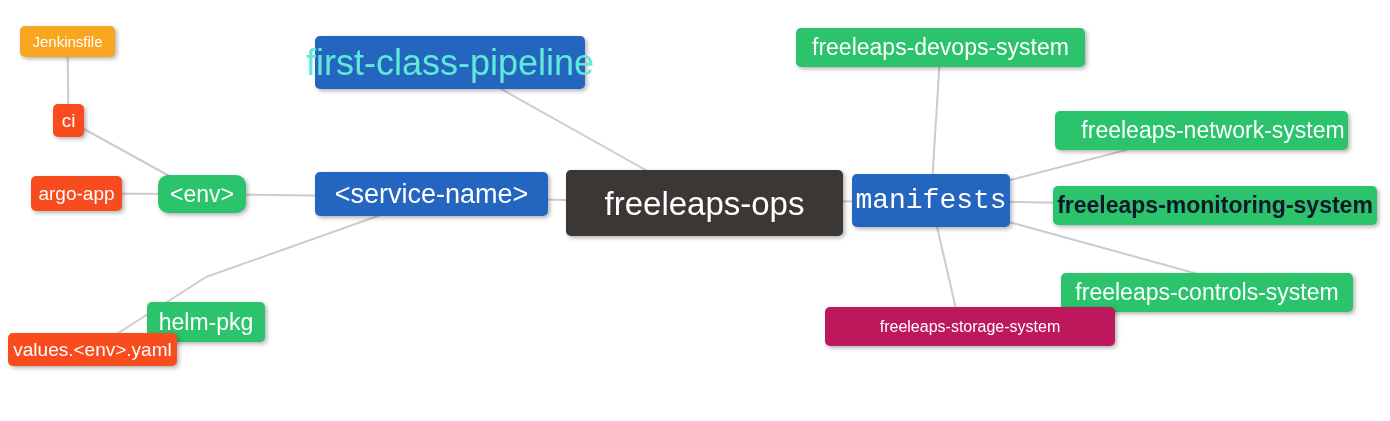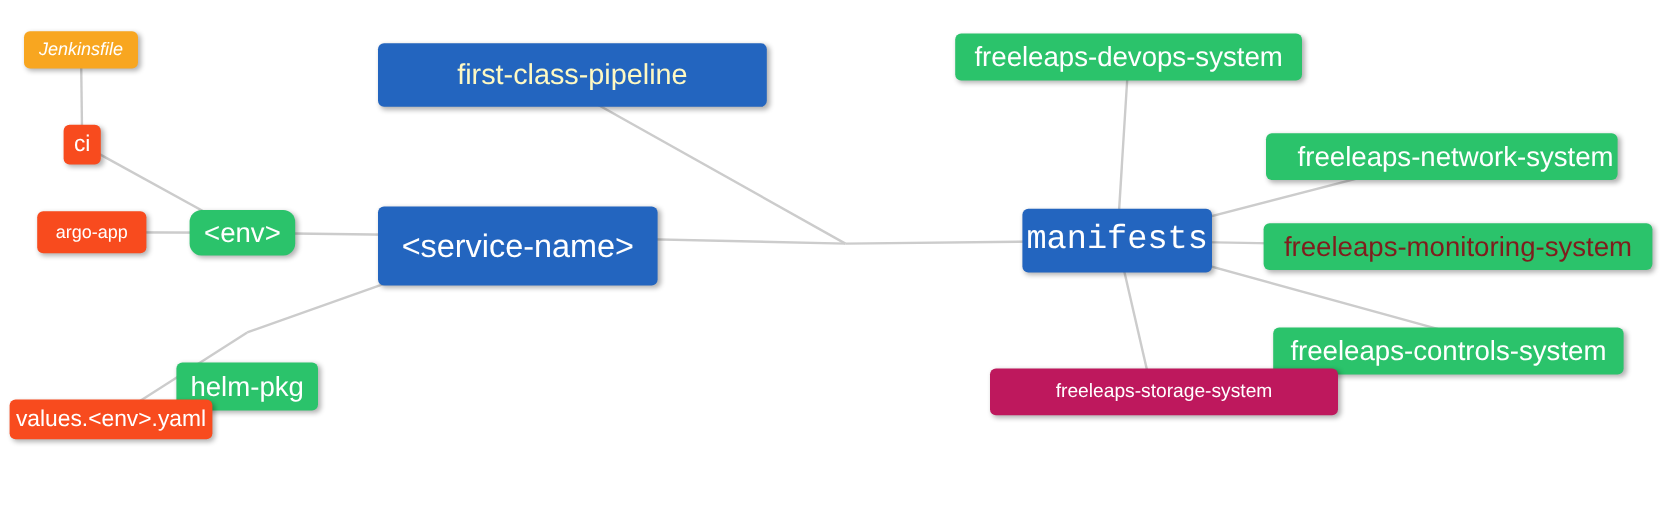--- a/index.html
+++ b/index.html
@@ -60,28 +60,29 @@
       <line x1="202" y1="194" x2="76.5" y2="193.5" stroke="#cccccc" stroke-width="2"></line>
       <line x1="68.5" y1="120.5" x2="67.5" y2="41.5" stroke="#cccccc" stroke-width="2"></line>
       <line x1="206" y1="277" x2="92.5" y2="349.5" stroke="#cccccc" stroke-width="2"></line>
       <line x1="931" y1="200.5" x2="940.5" y2="47.5" stroke="#cccccc" stroke-width="2"></line>
       <line x1="931" y1="200.5" x2="1201.5" y2="130.5" stroke="#cccccc" stroke-width="2"></line>
       <line x1="931" y1="200.5" x2="1215" y2="205.5" stroke="#cccccc" stroke-width="2"></line>
       <line x1="931" y1="200.5" x2="1207" y2="276.5" stroke="#cccccc" stroke-width="2"></line>
       <line x1="931" y1="200.5" x2="960" y2="326.5" stroke="#cccccc" stroke-width="2"></line>
     </svg>
   <div class="node-layer">
-      <div class="node" style="left: 315px; top: 36px; width: 324px; height: 53px; font-size: 24px; background: rgb(35, 101, 191); color: #fef9c3;">first-class-pipeline</div>
-      <div class="node" style="left: 315px; top: 172px; width: 233px; height: 66px; font-size: 27px; background: rgb(35, 101, 191); color: rgb(255, 255, 255);">&lt;service-name&gt;</div>
+      <div class="node" style="left: 566px; top: 170px; width: 277px; height: 66px; font-size: 33px; background: rgb(59, 55, 52); color: rgb(255, 255, 255);">freeleaps-ops</div>
+      <div class="node" style="left: 315px; top: 36px; width: 270px; height: 53px; font-size: 36px; background: rgb(35, 101, 191); color: #5eead4;">first-class-pipeline</div>
+      <div class="node" style="left: 315px; top: 172px; width: 233px; height: 44px; font-size: 27px; background: rgb(35, 101, 191); color: rgb(255, 255, 255);">&lt;service-name&gt;</div>
       <div class="node" style="left: 852px; top: 174px; width: 158px; height: 53px; font-size: 28px; background: rgb(35, 101, 191); color: rgb(255, 255, 255); font-family: Liberation Mono, monospace;">manifests</div>
       <div class="node" style="left: 158px; top: 175px; width: 88px; height: 38px; font-size: 23px; background: rgb(43, 195, 107); color: rgb(255, 255, 255); border-radius: 10px;">&lt;env&gt;</div>
       <div class="node" style="left: 147px; top: 257px; width: 118px; height: 40px; font-size: 23px; background: rgb(43, 195, 107); color: rgb(255, 255, 255); margin-top: 45px;">helm-pkg</div>
       <div class="node" style="left: 53px; top: 104px; width: 31px; height: 33px; font-size: 19px; background: rgb(248, 75, 30); color: rgb(255, 255, 255);">ci</div>
-      <div class="node" style="left: 31px; top: 176px; width: 91px; height: 35px; font-size: 15px; background: rgb(248, 75, 30); color: rgb(255, 255, 255);">argo-app</div>
-      <div class="node" style="left: 20px; top: 26px; width: 95px; height: 31px; font-size: 15px; background: rgb(248, 166, 32); color: rgb(255, 255, 255); font-style: italic;">Jenkinsfile</div>
+      <div class="node" style="left: 31px; top: 176px; width: 91px; height: 35px; font-size: 19px; background: rgb(248, 75, 30); color: rgb(255, 255, 255);">argo-app</div>
+      <div class="node" style="left: 20px; top: 26px; width: 95px; height: 31px; font-size: 15px; background: rgb(248, 166, 32); color: rgb(255, 255, 255);">Jenkinsfile</div>
       <div class="node" style="left: 8px; top: 333px; width: 169px; height: 33px; font-size: 19px; background: rgb(248, 75, 30); color: rgb(255, 255, 255);">values.&lt;env&gt;.yaml</div>
       <div class="node" style="left: 796px; top: 28px; width: 289px; height: 39px; font-size: 23px; background: rgb(43, 195, 107); color: rgb(255, 255, 255);">freeleaps-devops-system</div>
       <div class="node" style="left: 1055px; top: 111px; width: 293px; height: 39px; font-size: 23px; background: rgb(43, 195, 107); color: rgb(255, 255, 255); padding-left: 23px;">freeleaps-network-system</div>
-      <div class="node" style="left: 1053px; top: 186px; width: 324px; height: 39px; font-size: 23px; background: rgb(43, 195, 107); color: #7f1d1d;">freeleaps-monitoring-system</div>
+      <div class="node" style="left: 1053px; top: 186px; width: 324px; height: 39px; font-size: 23px; background: rgb(43, 195, 107); color: #0f172a; font-weight: bold;">freeleaps-monitoring-system</div>
       <div class="node" style="left: 1061px; top: 257px; width: 292px; height: 39px; font-size: 23px; background: rgb(43, 195, 107); color: rgb(255, 255, 255); margin-top: 16px;">freeleaps-controls-system</div>
       <div class="node" style="left: 815px; top: 307px; width: 290px; height: 39px; font-size: 16px; background: #be185d; color: rgb(255, 255, 255); margin-left: 10px;">freeleaps-storage-system</div>
     </div>
 </div>
 
 </body></html>

